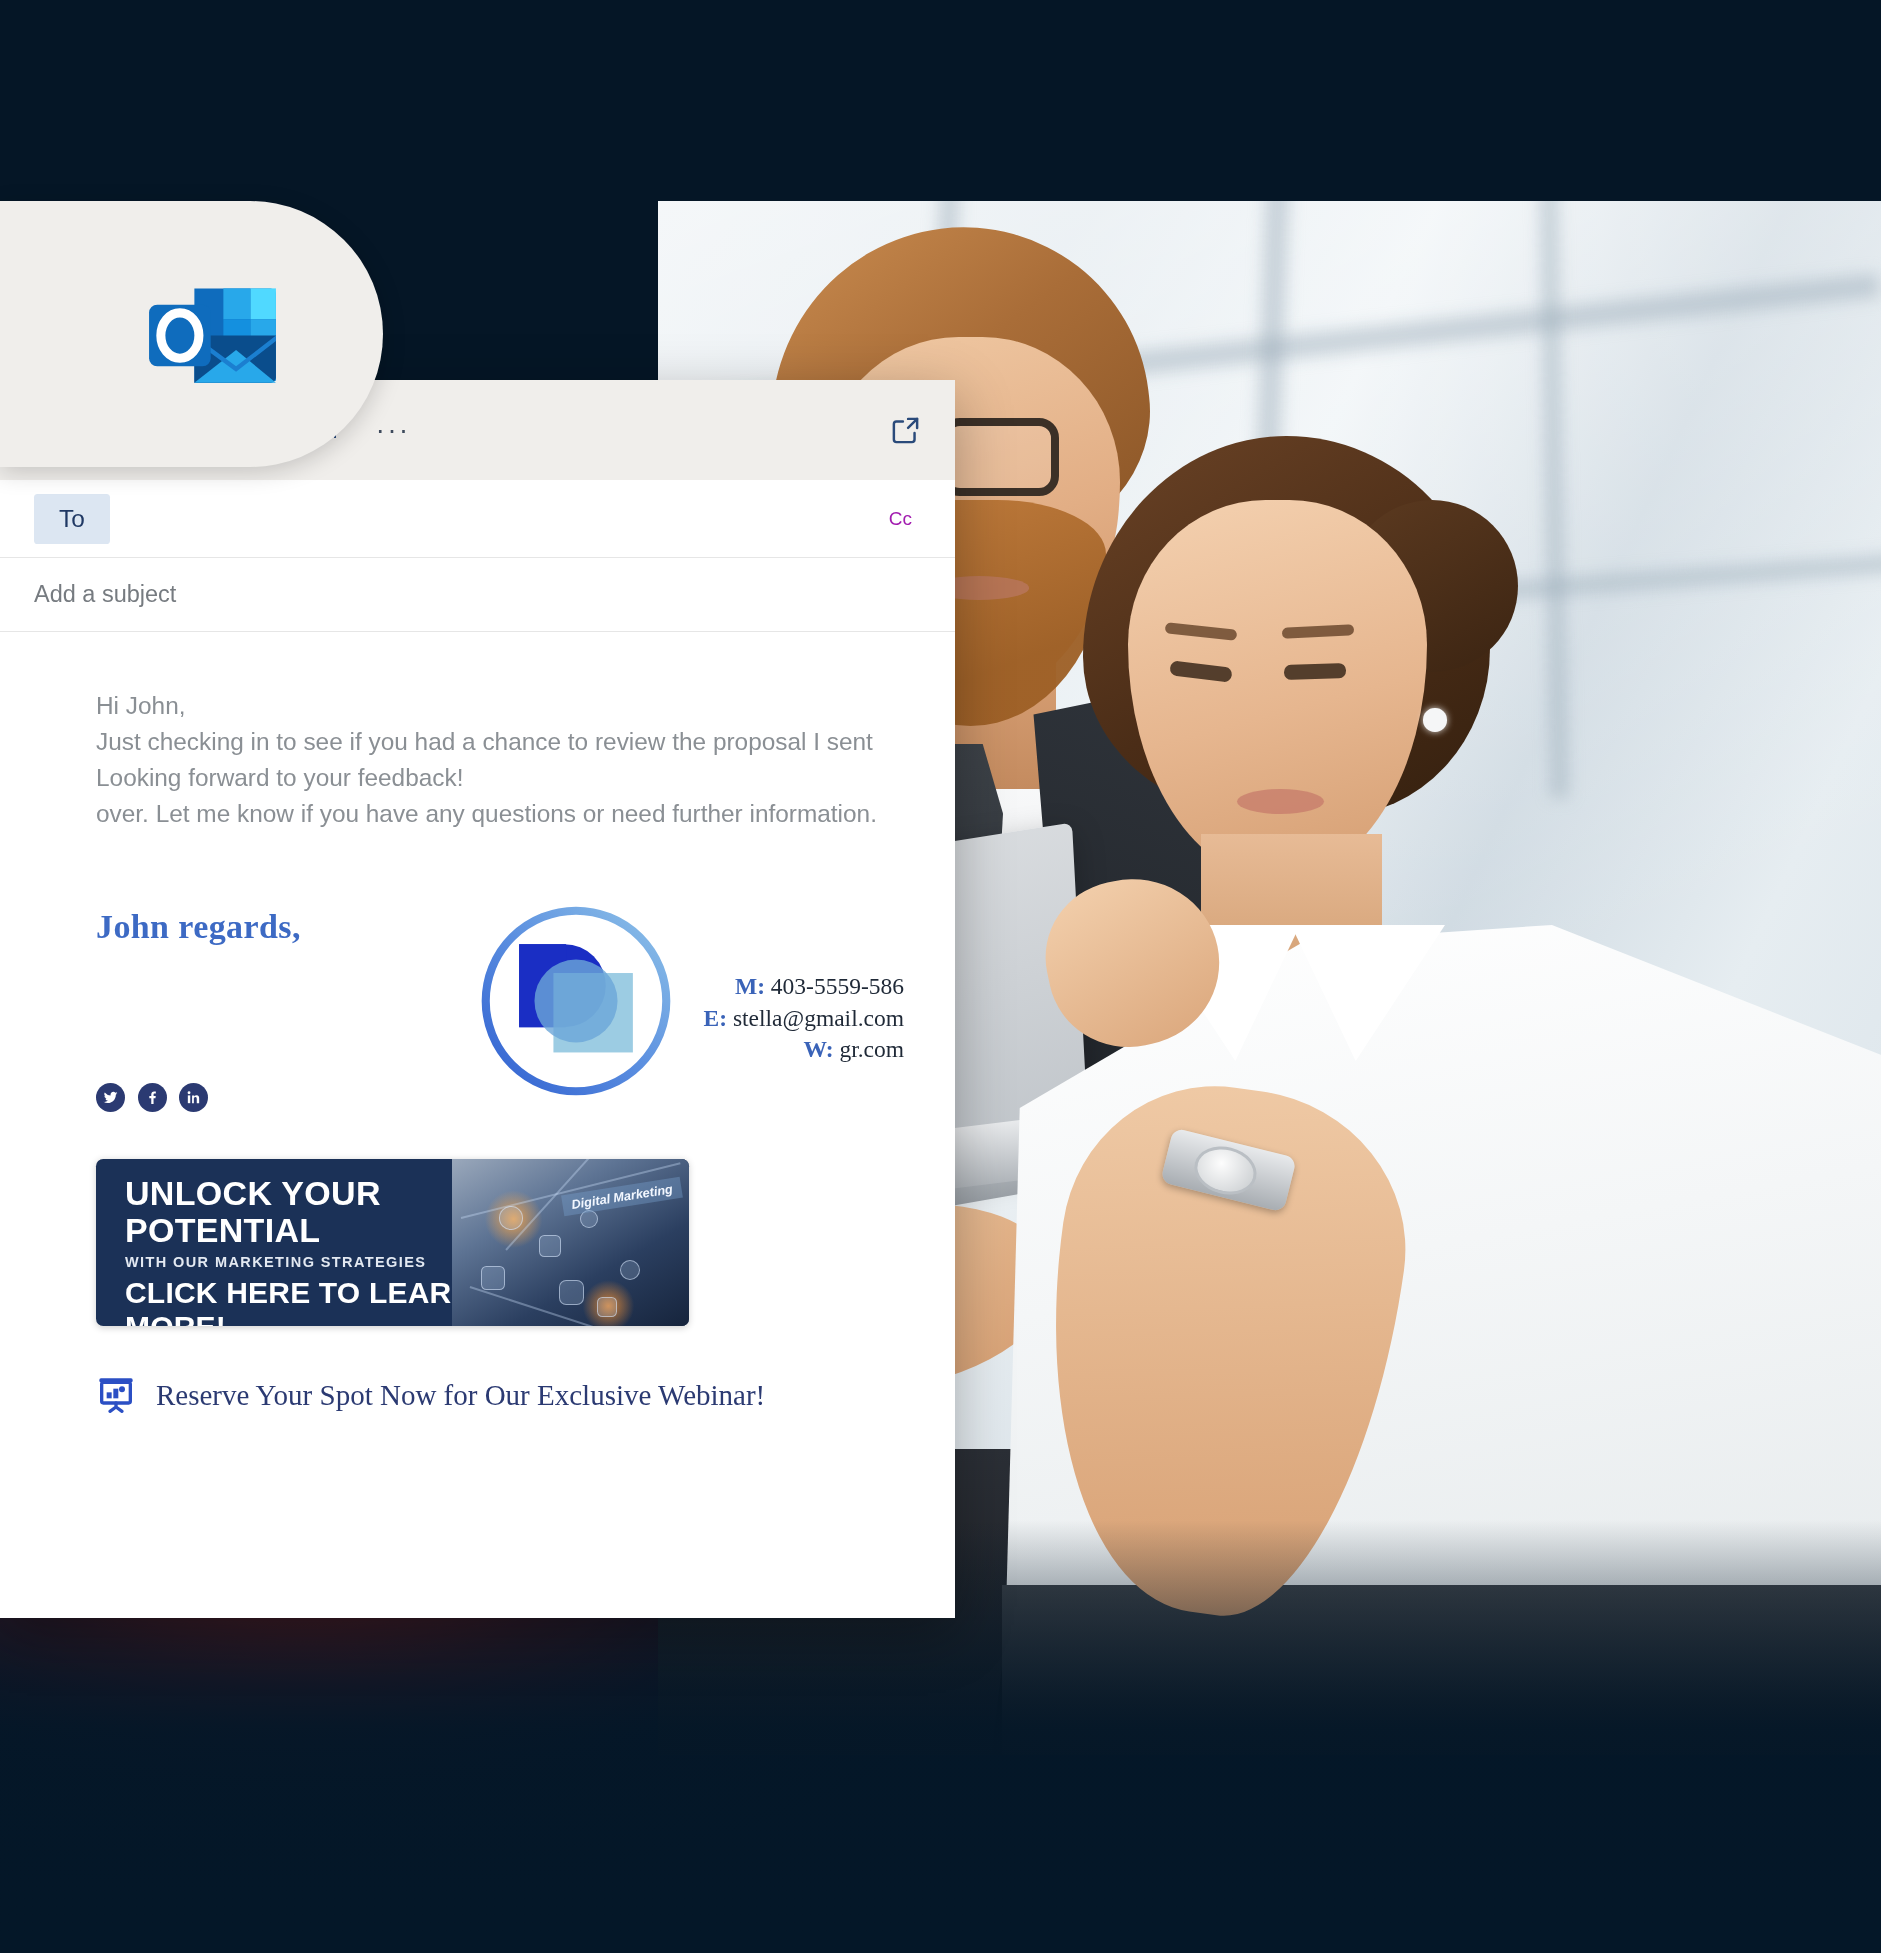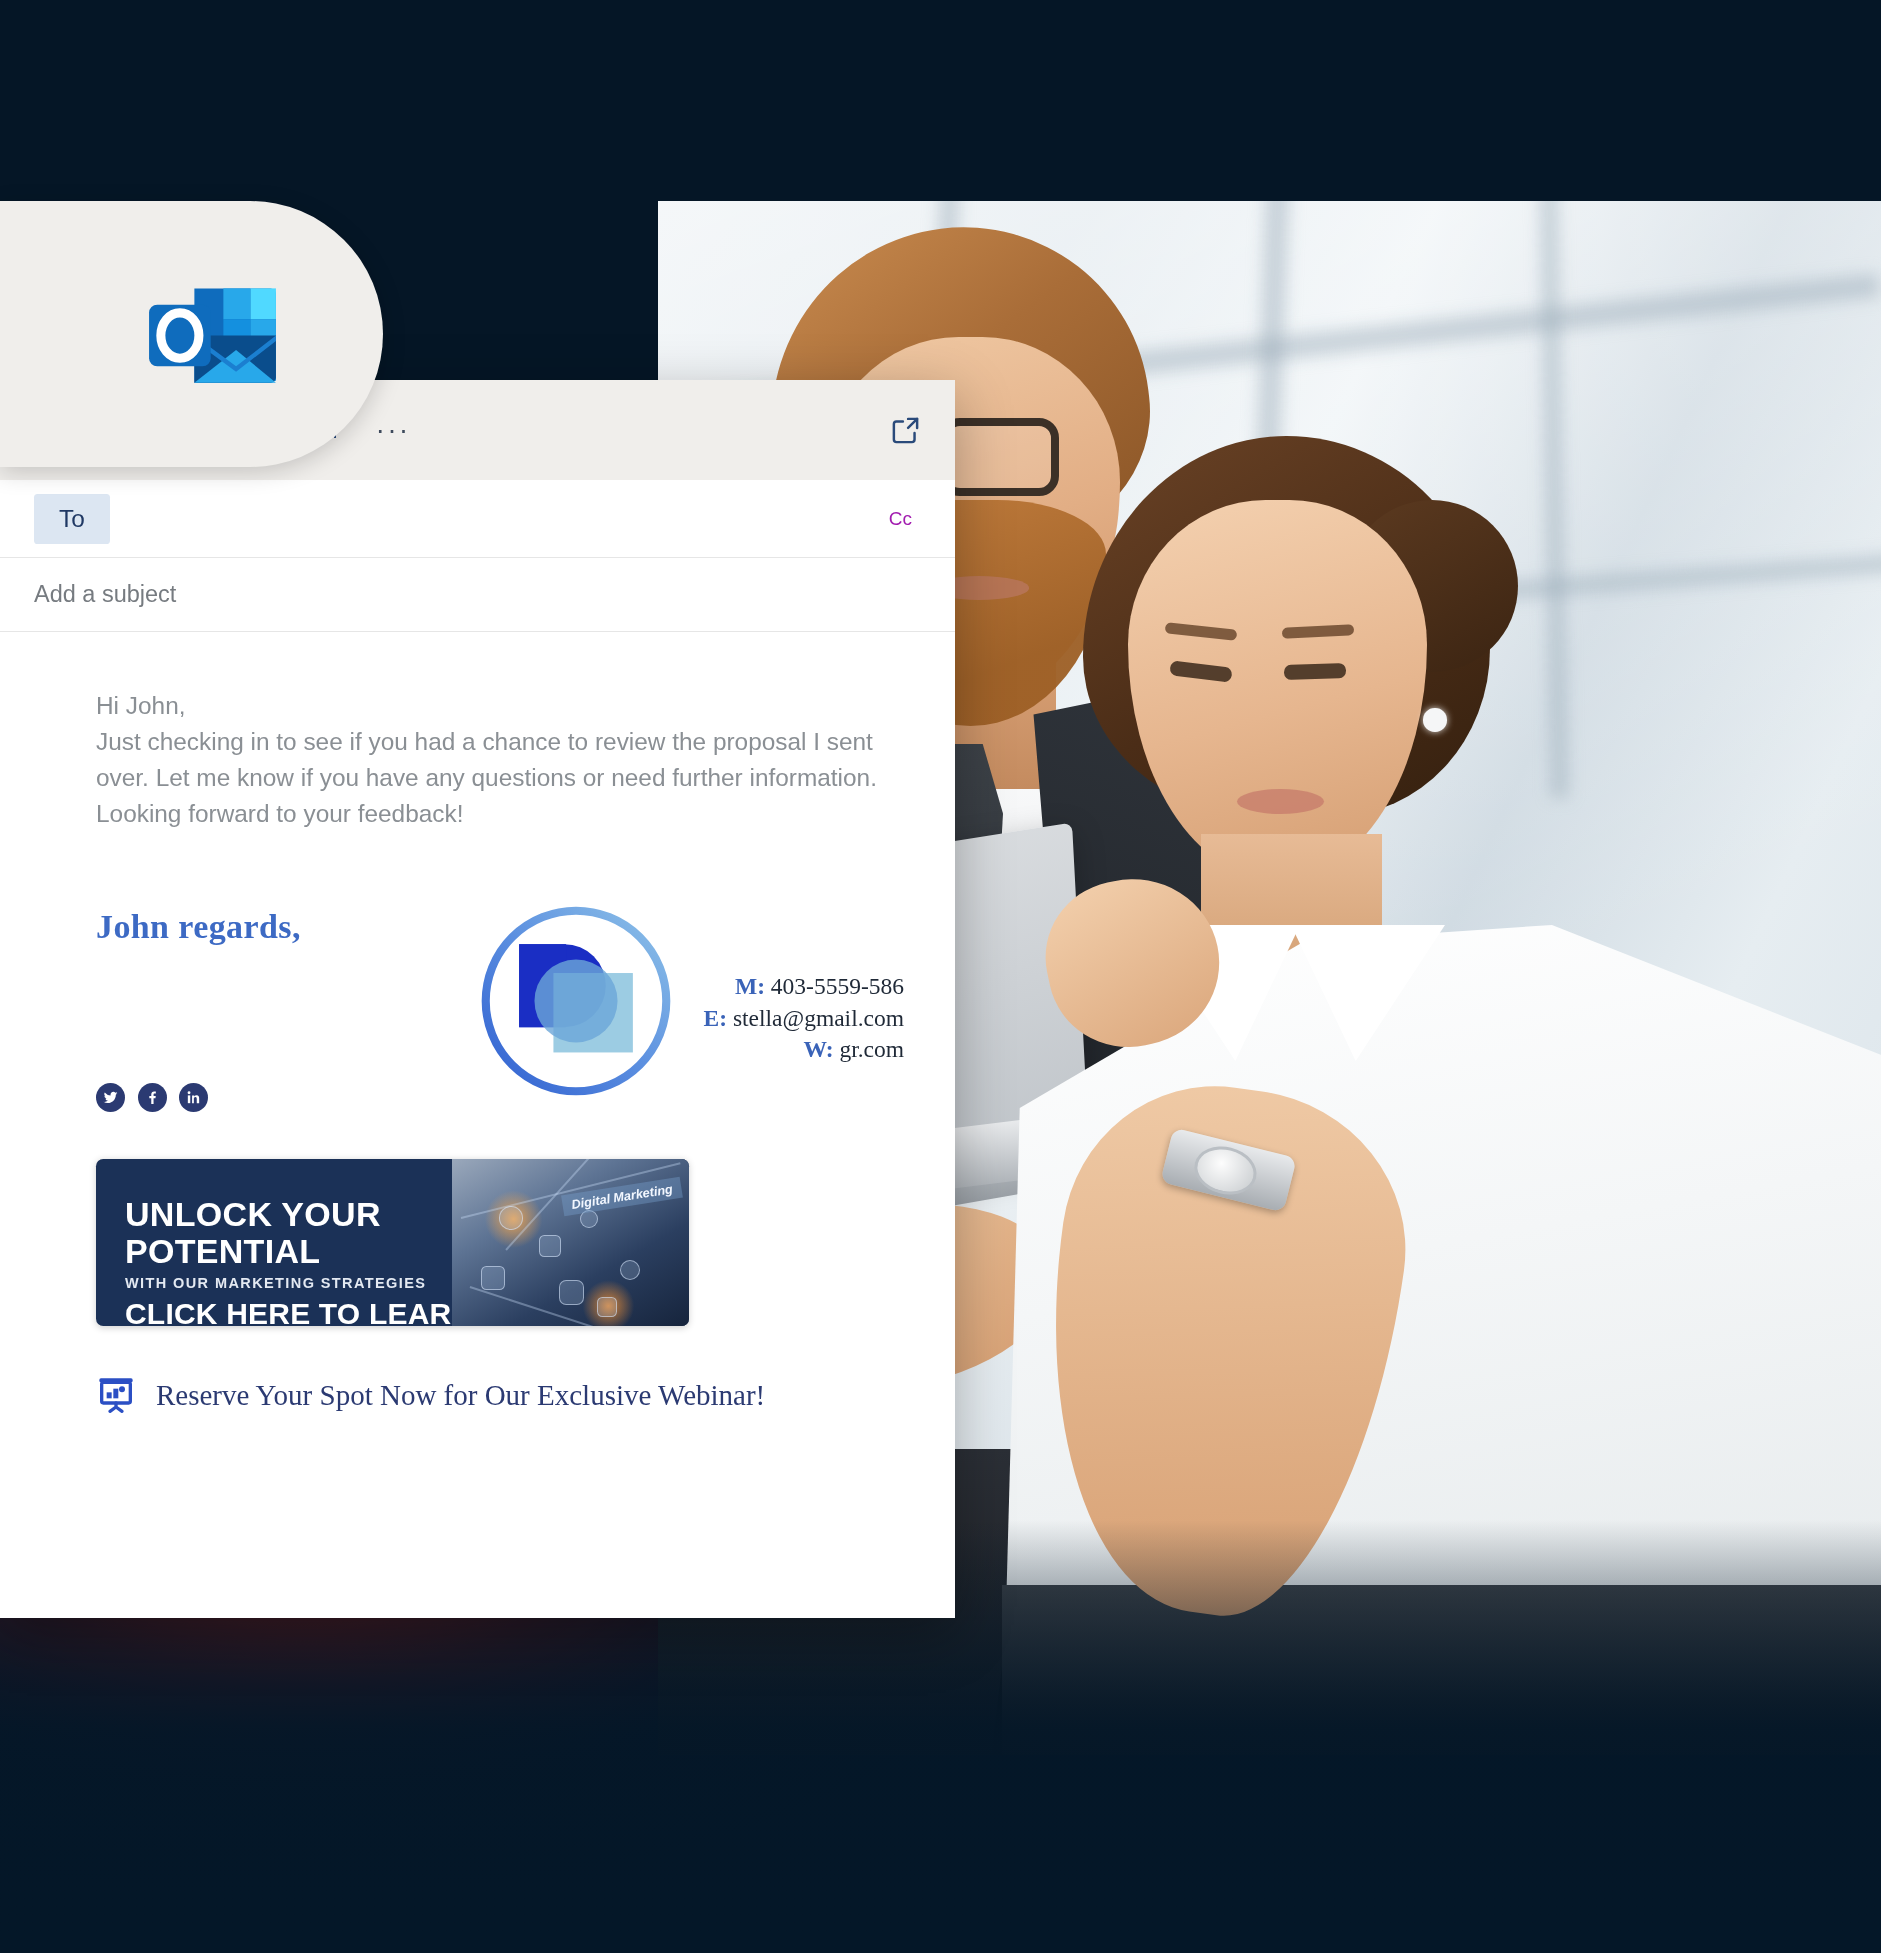--- a/index.html
+++ b/index.html
@@ -360,21 +360,21 @@
     position:relative;
     margin:47px 0 0 0;
     width:593px; height:167px;
     border-radius:7.2px;
     overflow:hidden;
     background:#1b3157;
     box-shadow:0 1.8px 7.2px rgba(0,0,0,0.18);
   }
   .promo-left {
     position:absolute; left:0; top:0; width:380px; height:100%;
-    padding:37px 0 0 29px;
+    padding:16px 0 0 29px;
   }
   .promo-h1 {
     color:#ffffff; font-size:34px; font-weight:bold; line-height:37px; letter-spacing:0.3px;
   }
   .promo-sub {
     color:#e3e9f2; font-size:14.5px; font-weight:bold; letter-spacing:1.4px; margin-top:4.5px;
   }
   .promo-cta {
     color:#ffffff; font-size:30px; font-weight:bold; margin-top:6.3px; letter-spacing:0.2px;
   }
@@ -510,22 +510,22 @@
         <span class="cc-link">Cc</span>
       </div>
 
       <div class="row-subject">
         <span class="subject-placeholder">Add a subject</span>
       </div>
 
       <div class="mail-body">
         <div class="mail-line greet">Hi John,</div>
         <div class="mail-line">Just checking in to see if you had a chance to review the proposal I sent</div>
+        <div class="mail-line">Looking forward to your feedback!</div>
         <div class="mail-line">over. Let me know if you have any questions or need further information.</div>
-        <div class="mail-line">Looking forward to your feedback!</div>
 
         <div class="signature">
 
           <div class="sig-regards">John regards,</div>
 
           <div class="sig-contacts">
             <div>
               <span class="k">M:</span>
               <span>403-5559-586</span>
             </div>

